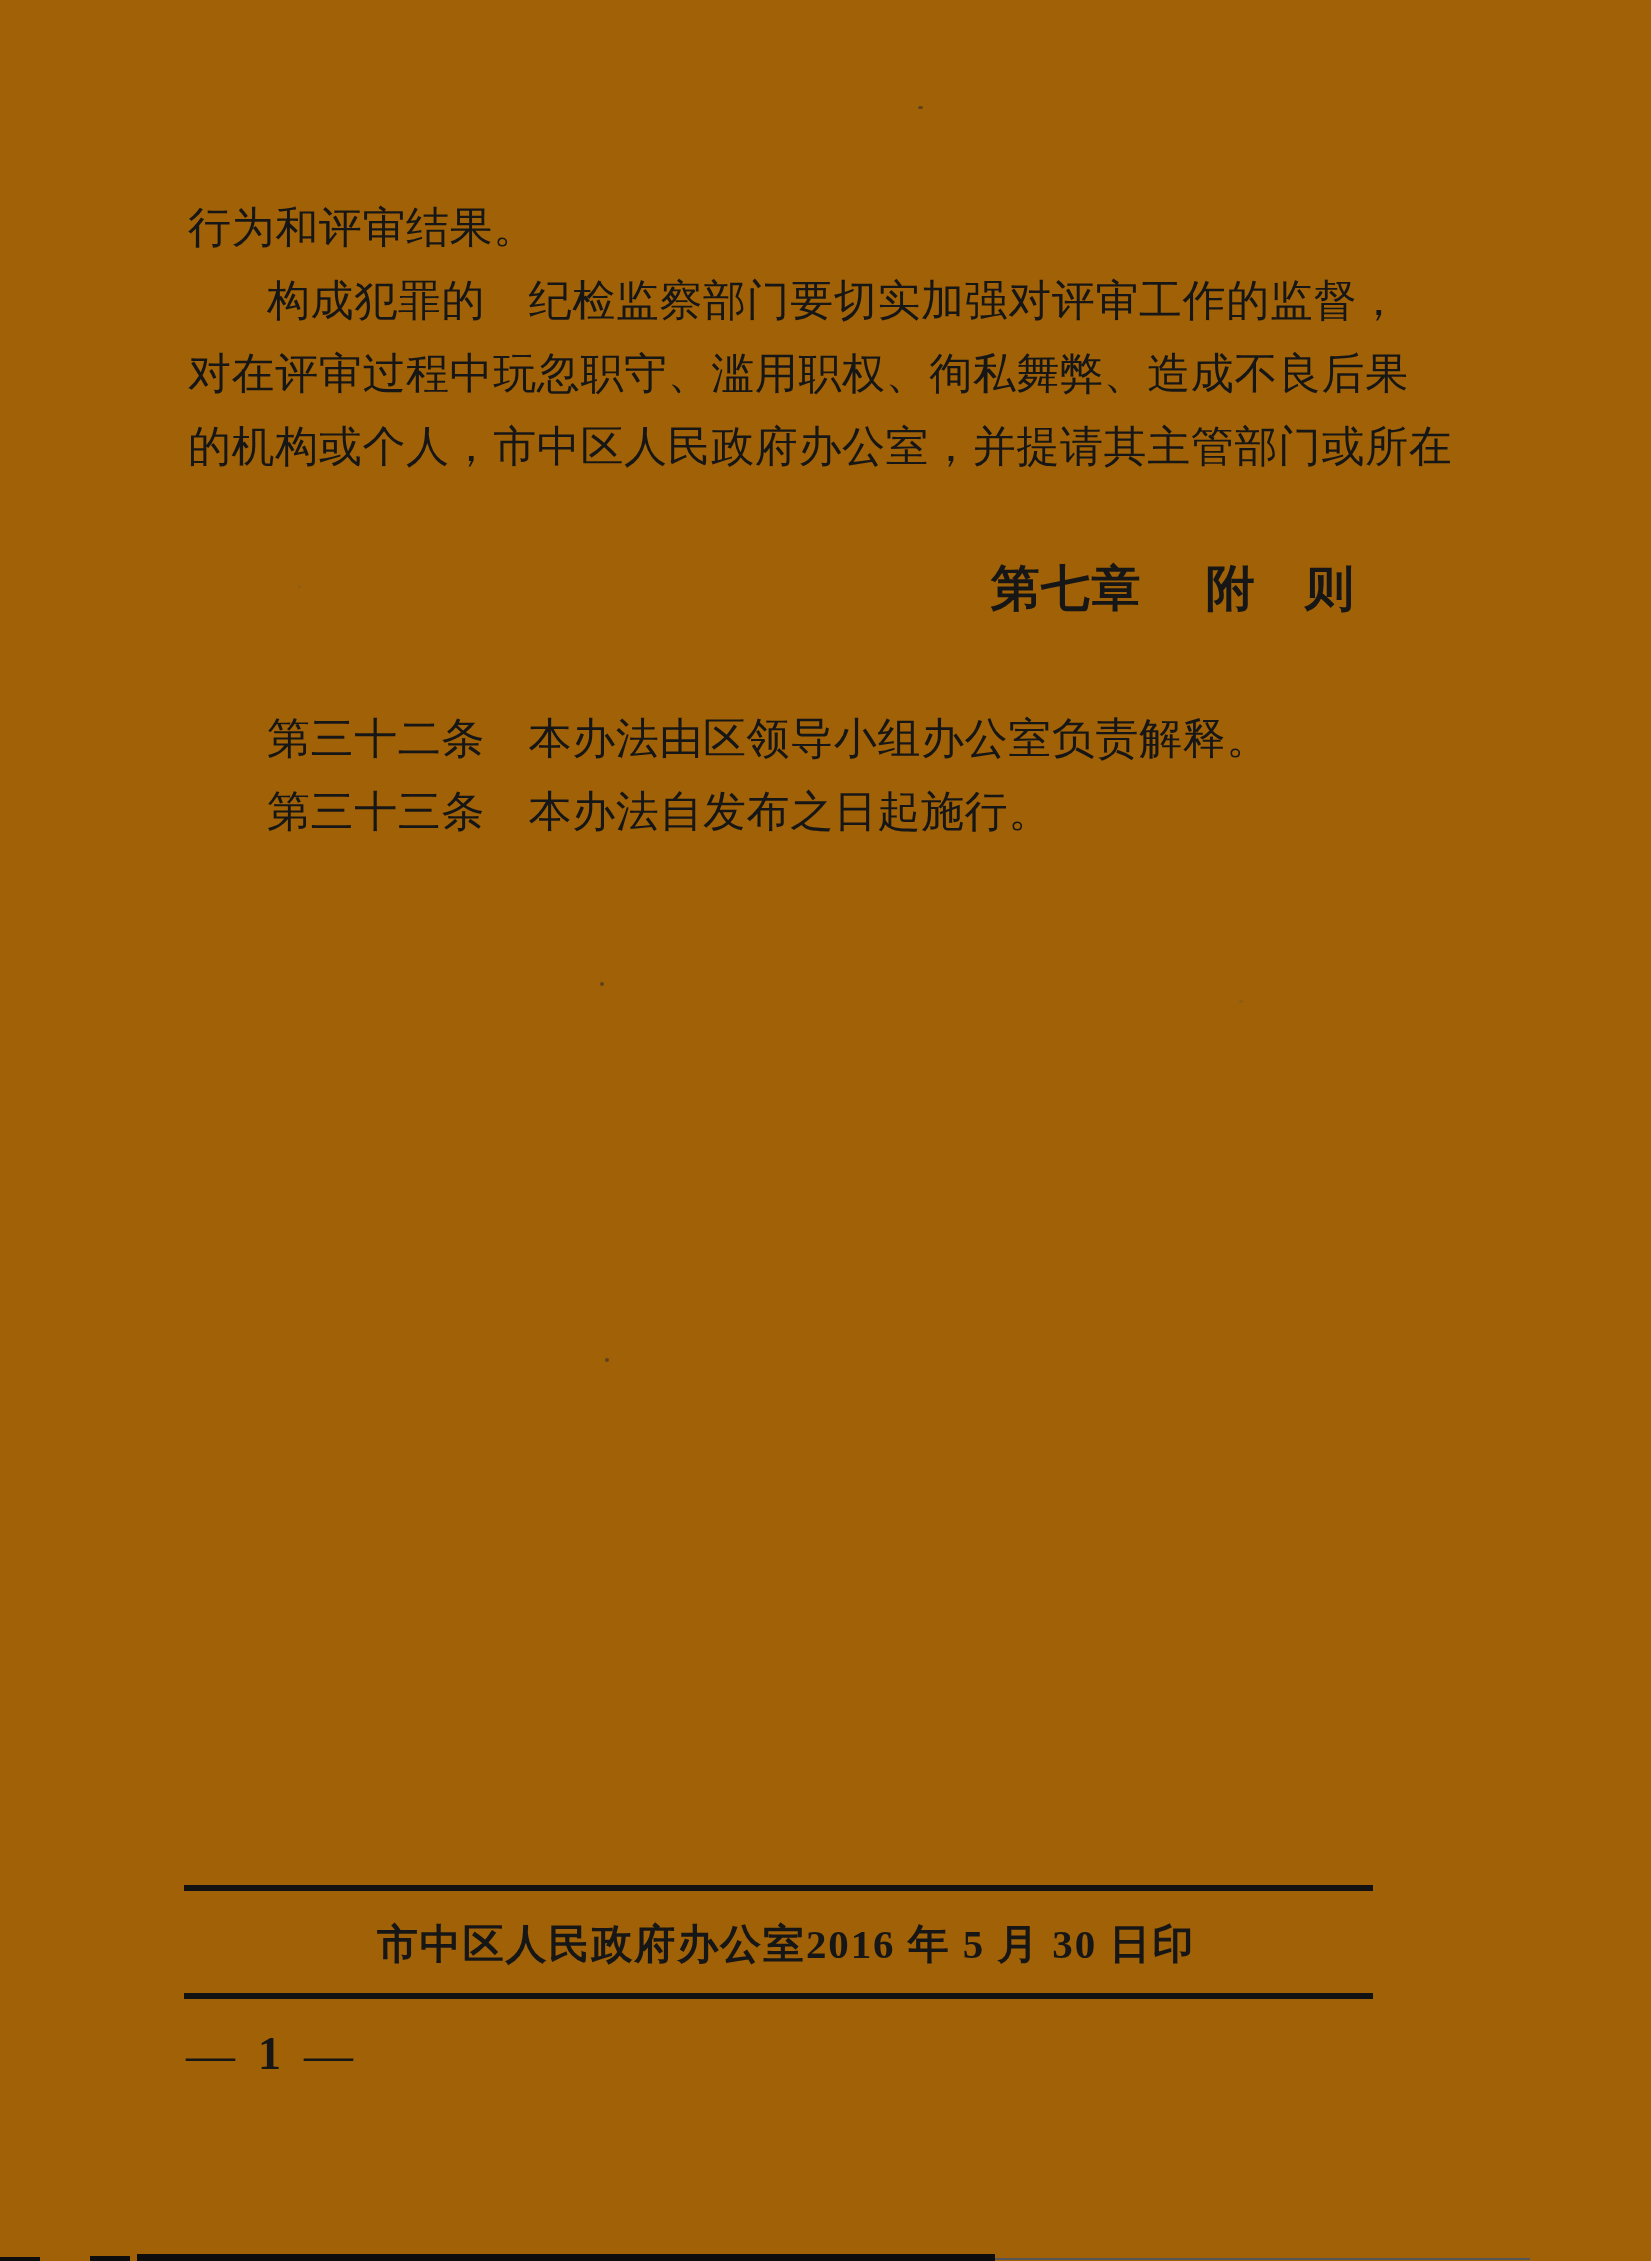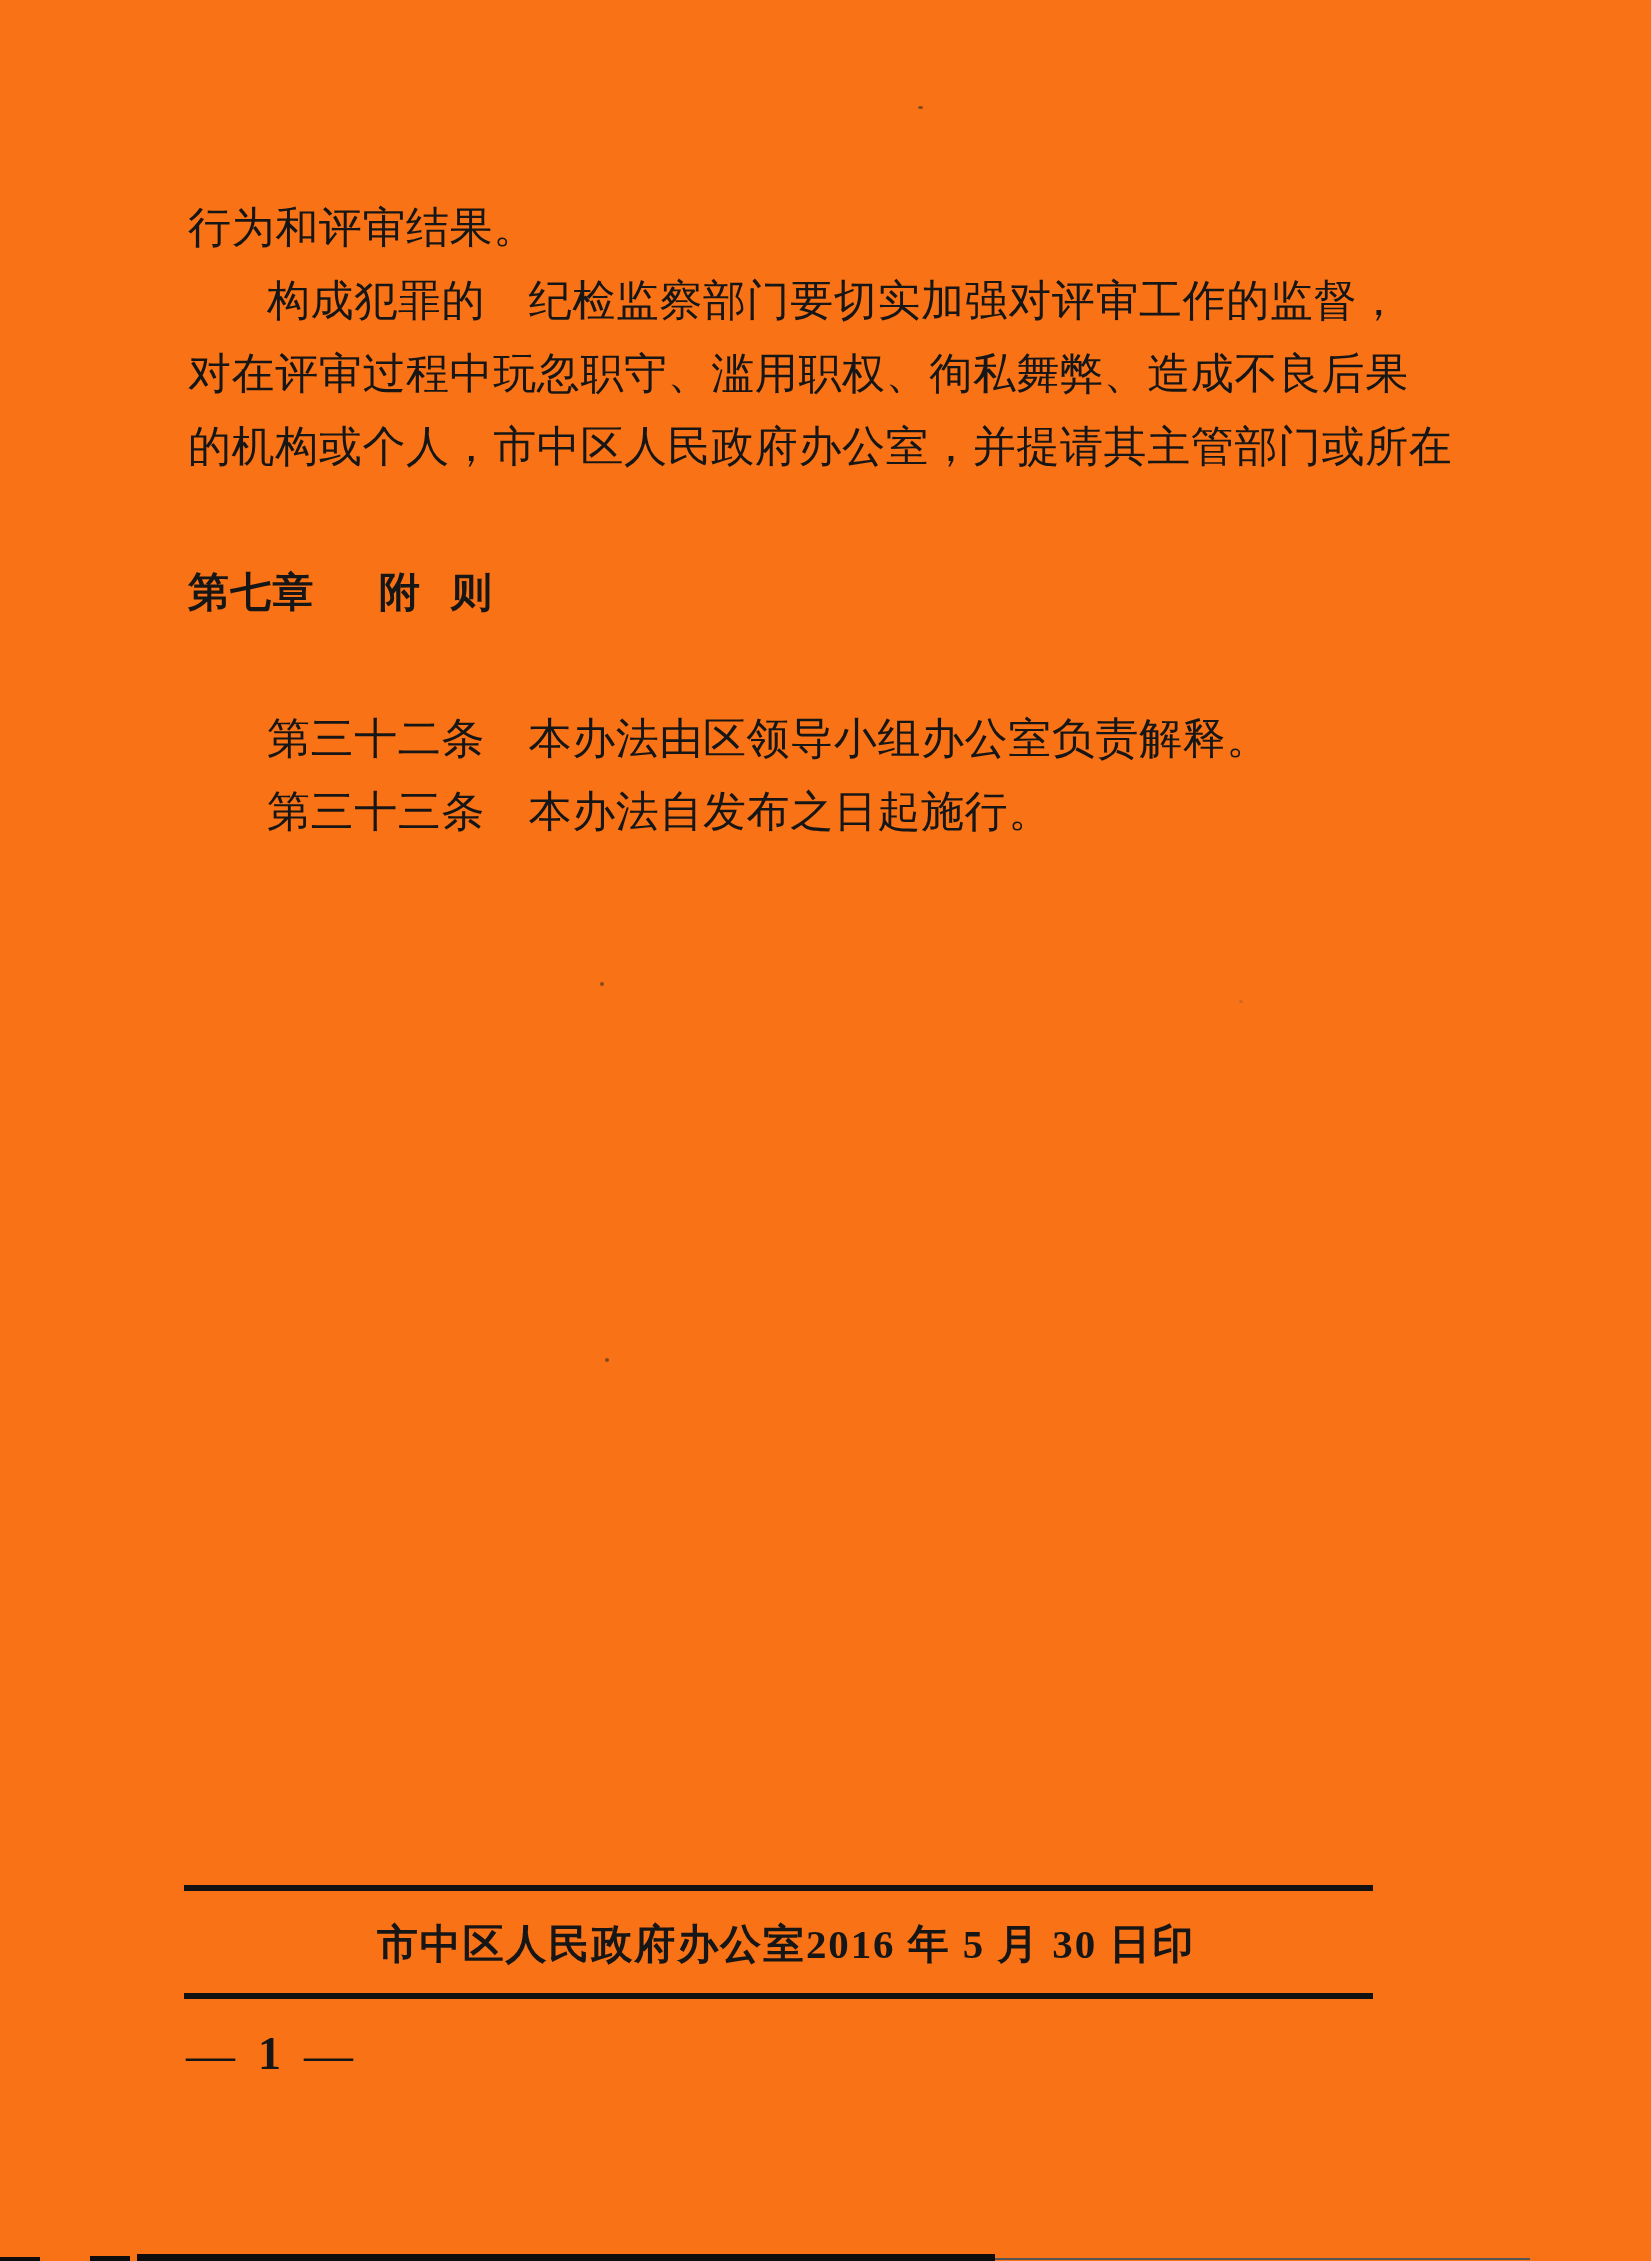--- a/index.html
+++ b/index.html
@@ -4,44 +4,44 @@
 <style>
   html, body {
     margin: 0;
     padding: 0;
     background: #e8e8e8;
   }
   .page {
     position: relative;
     width: 1651px;
     height: 2261px;
-    background: #f97316;
+    background: #a16207;
     overflow: hidden;
     color: #161616;
     font-family: "Liberation Serif", "DejaVu Serif", serif;
   }
   .body-text {
     position: absolute;
     left: 188px;
     top: 191px;
     width: 1167px;
     font-size: 43px;
     line-height: 73px;
     letter-spacing: 0.6px;
     white-space: nowrap;
   }
   .line { height: 73px; }
   .spacer { height: 73px; }
   .indent { padding-left: 79px; }
   .chapter {
     height: 73px;
-    text-align: left;
-    font-family: Liberation Serif, serif;
+    text-align: right;
+    font-family: Liberation Mono, monospace;
     font-weight: 700;
-    font-size: 41px;
+    font-size: 49px;
     letter-spacing: 1.3px;
   }
   .chapter .label { margin-right: 64px; }
   .chapter .title { word-spacing: 18px; }
   .footer-rule {
     position: absolute;
     left: 184px;
     width: 1189px;
     height: 5.8px;
     background: #121212;

